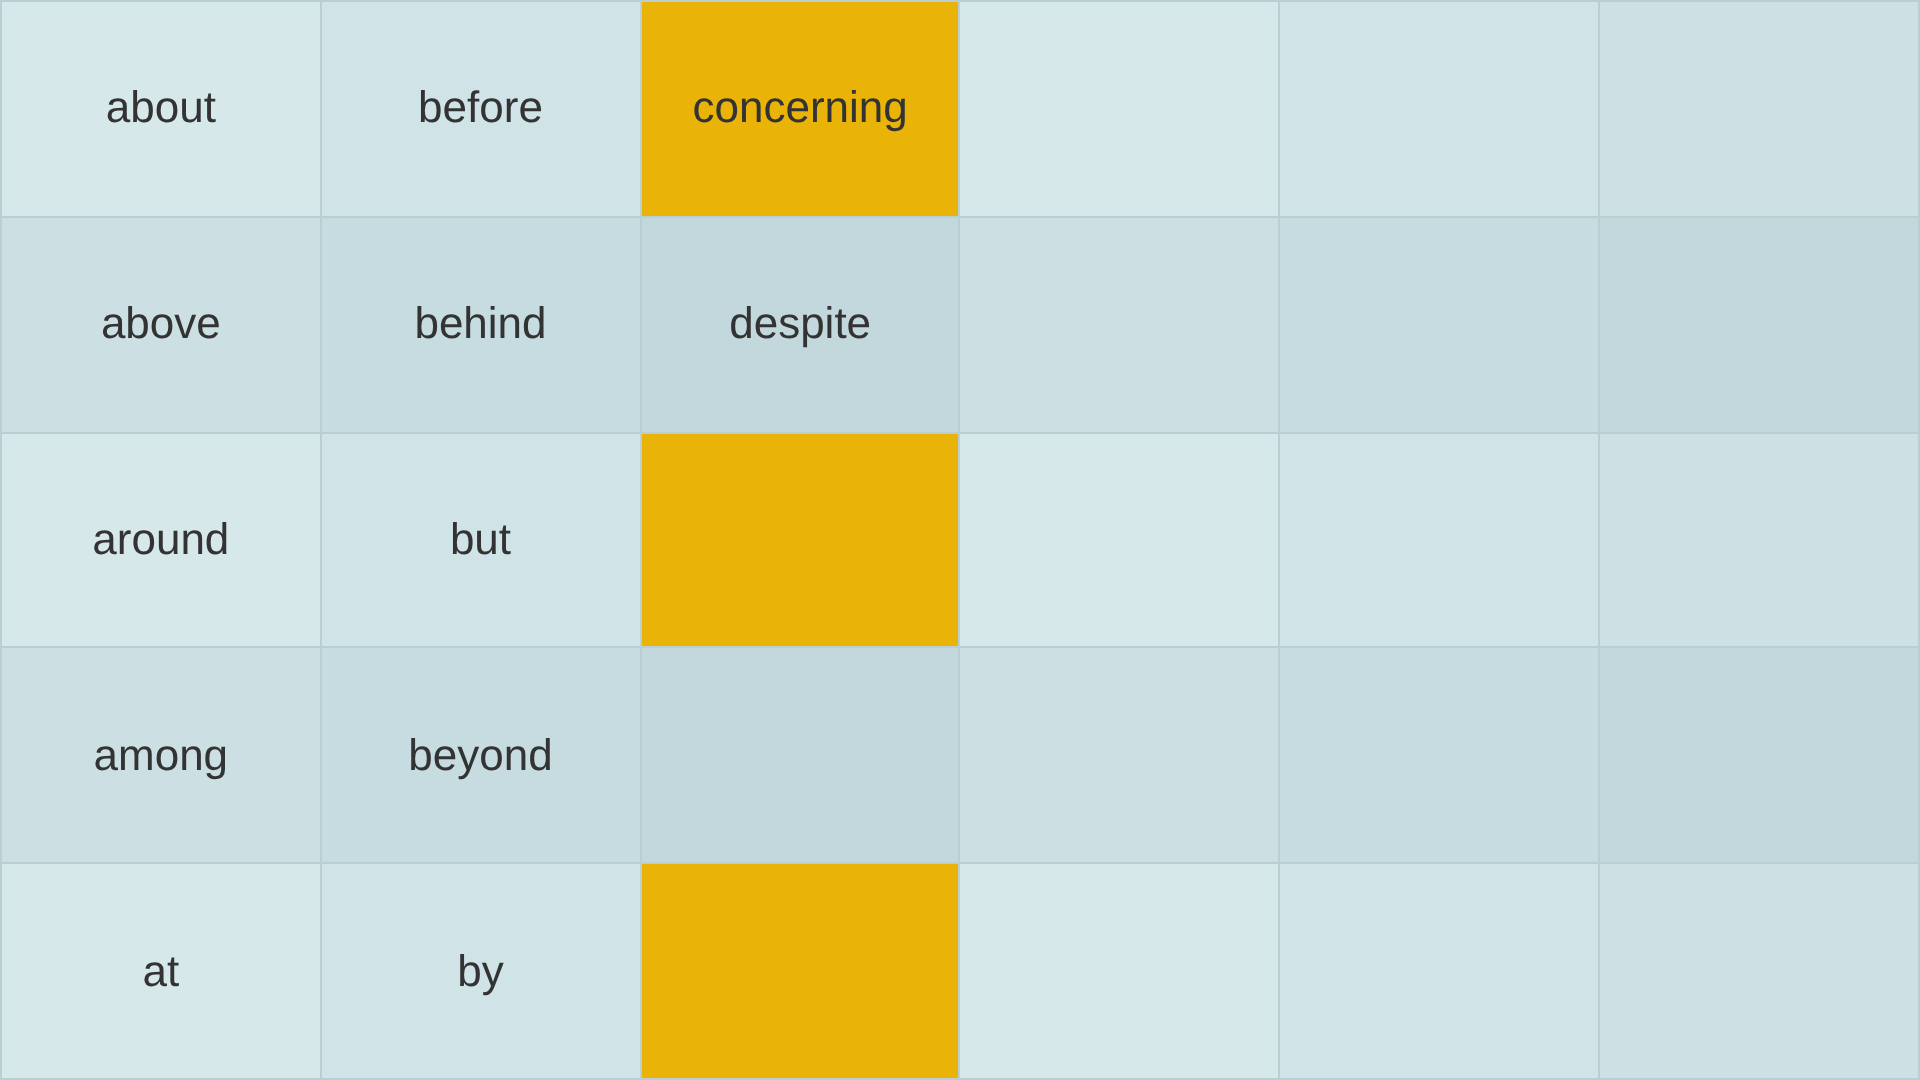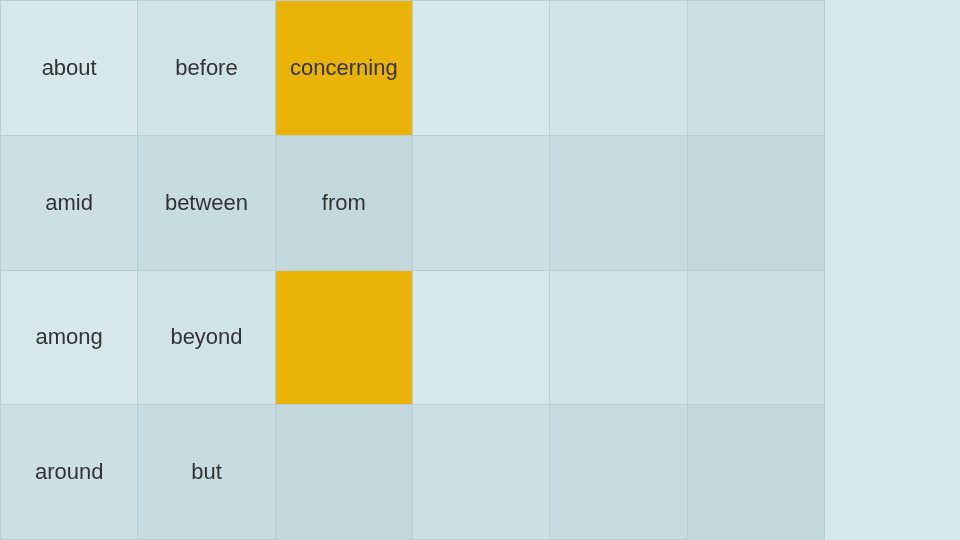--- a/index.html
+++ b/index.html
@@ -12,21 +12,21 @@
       width: 960px;
       height: 540px;
       background-color: #d6e8ea;
       font-family: 'Segoe UI', Arial, sans-serif;
       font-size: 22px;
       color: #333;
       overflow: hidden;
     }
 
     .table-container {
-      width: 825px;
+      width: 960px;
       height: 540px;
       display: flex;
       align-items: stretch;
     }
 
     table {
       width: 100%;
       height: 100%;
       border-collapse: collapse;
       table-layout: fixed;
@@ -79,38 +79,46 @@
     <tbody id="table-body">
     <tr>
           <td><span class="cell-text">about</span></td>
           <td><span class="cell-text">before</span></td>
           <td><span class="cell-text">concerning</span></td>
           <td></td>
           <td></td>
           <td></td>
         </tr>
         <tr>
-          <td><span class="cell-text">amid</span></td>
-          <td><span class="cell-text">between</span></td>
-          <td><span class="cell-text">from</span></td>
+          <td><span class="cell-text">above</span></td>
+          <td><span class="cell-text">behind</span></td>
+          <td><span class="cell-text">despite</span></td>
+          <td></td>
+          <td></td>
+          <td></td>
+        </tr>
+        <tr>
+          <td><span class="cell-text">around</span></td>
+          <td><span class="cell-text">but</span></td>
+          <td></td>
           <td></td>
           <td></td>
           <td></td>
         </tr>
         <tr>
           <td><span class="cell-text">among</span></td>
           <td><span class="cell-text">beyond</span></td>
           <td></td>
           <td></td>
           <td></td>
           <td></td>
         </tr>
         <tr>
-          <td><span class="cell-text">around</span></td>
-          <td><span class="cell-text">but</span></td>
+          <td><span class="cell-text">at</span></td>
+          <td><span class="cell-text">by</span></td>
           <td></td>
           <td></td>
           <td></td>
           <td></td>
         </tr>
       </tbody>
   </table>
 </div>
 
 </body></html>

